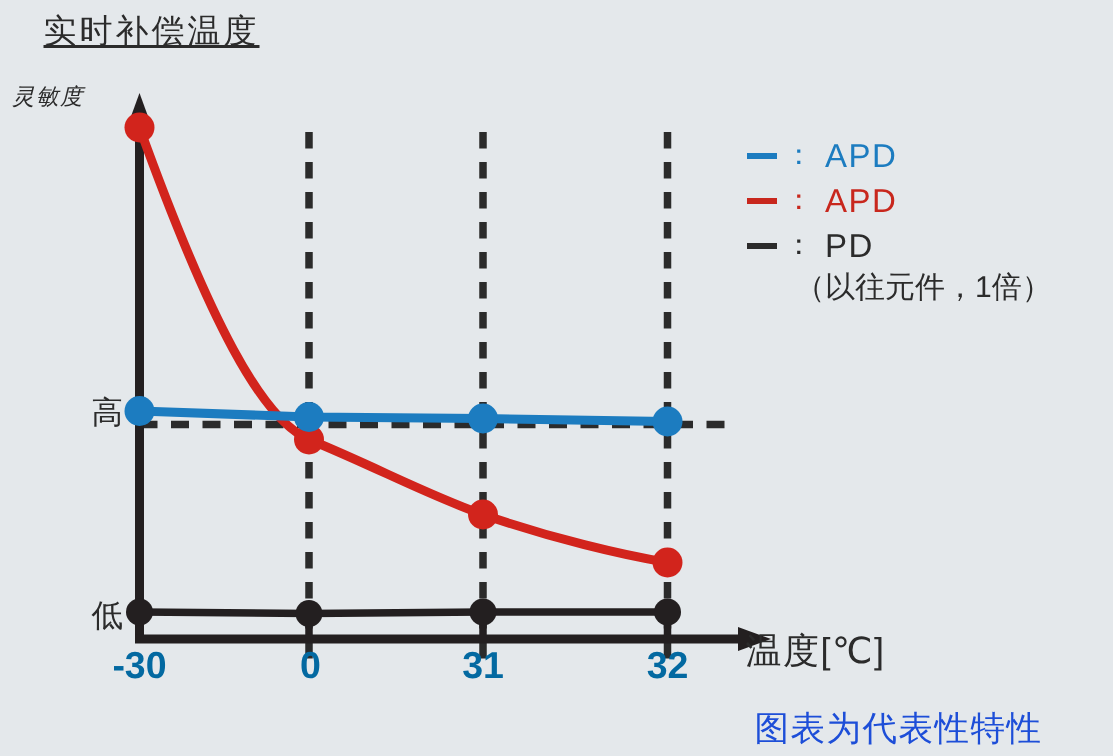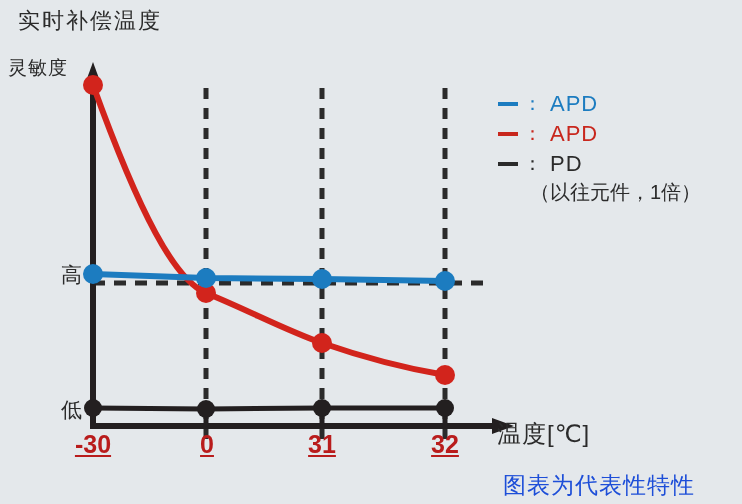--- a/index.html
+++ b/index.html
@@ -14,70 +14,71 @@
     overflow: hidden;
     position: relative;
     color: #231f20;
   }
   #root {
     position: absolute;
     inset: 0;
   }
   .title {
     position: absolute;
-    left: 18px;
+    left: 29px;
     top: 6px;
     font-size: 22px;
     letter-spacing: 2px;
     color: #2b2b2b;
     white-space: nowrap;
+    text-decoration: underline;
   }
   .chart-area {
     position: absolute;
     left: 0;
     top: 0;
     width: 742px;
     height: 504px;
   }
   svg.plot {
     position: absolute;
     left: 0;
     top: 0;
     width: 742px;
     height: 504px;
     display: block;
   }
   .ylabel {
     position: absolute;
     left: 8px;
     top: 55px;
-    font-size: 19px;
-    letter-spacing: 1px;
-    color: #2b2b2b;
-    white-space: nowrap;
+    font-size: 15px;
+    letter-spacing: 1px;
+    color: #2b2b2b;
+    white-space: nowrap;
+    font-style: italic;
   }
   .ytick {
     position: absolute;
     font-size: 21px;
     color: #2b2b2b;
     white-space: nowrap;
     text-align: right;
     width: 60px;
   }
   .ytick.high { left: 22px; top: 261px; }
   .ytick.low  { left: 22px; top: 396px; }
   .xtick {
     position: absolute;
     font-size: 25px;
     font-weight: bold;
-    color: #b91c1c;
+    color: #0369a1;
     white-space: nowrap;
     text-align: center;
     width: 80px;
-    text-decoration: underline;
   }
   .xtick.t0 { left: 53px; top: 430px; }
   .xtick.t1 { left: 167px; top: 430px; }
   .xtick.t2 { left: 282px; top: 430px; }
   .xtick.t3 { left: 405px; top: 430px; }
   .xaxis-title {
     position: absolute;
     left: 497px;
     top: 418px;
     font-size: 24px;

